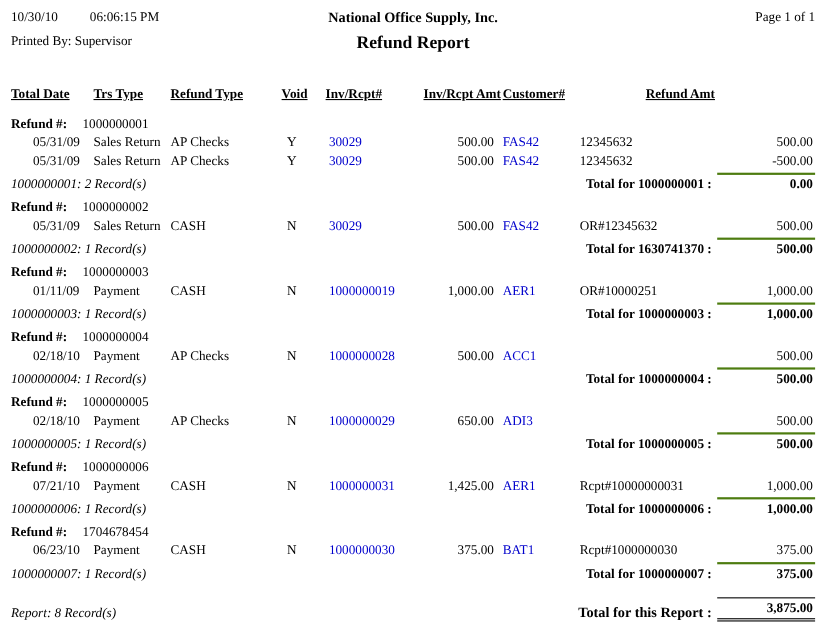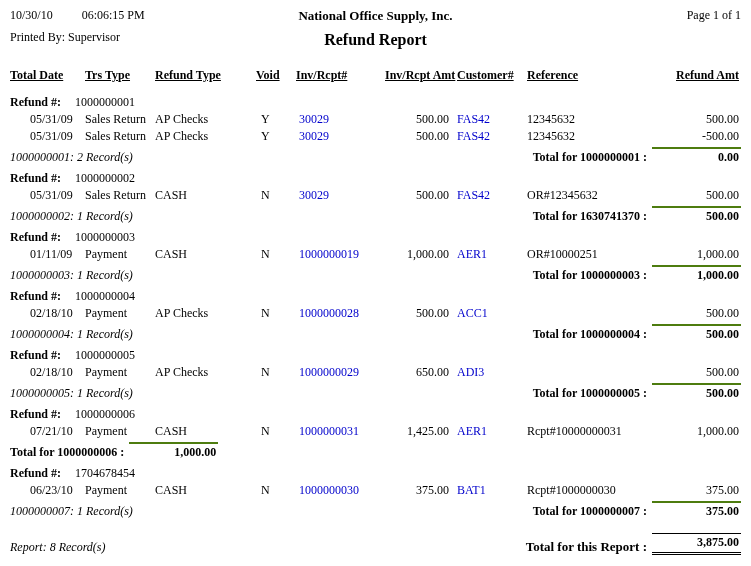--- a/index.html
+++ b/index.html
@@ -12,21 +12,21 @@
     font-size: 12px;
     overflow: hidden;
   }
   .page { padding: 8px 10px; }
 
   
   .top-header {
     display: grid;
     grid-template-columns: 215px 1fr 215px;
     align-items: start;
-    margin-bottom: 18px;
+    margin-bottom: 28px;
   }
   .time { margin-left: 26px; }
   .printed-by { margin-top: 7px; }
   .hdr-center { text-align: center; }
   .company { font-weight: bold; font-size: 13px; }
   .title { font-weight: bold; font-size: 16px; margin-top: 7px; }
   .hdr-right { text-align: right; }
 
   
   .grid-row {
@@ -86,21 +86,20 @@
   </div>
 
   <div class="grid-row header-row" id="col-headers">
       <div class="cell c1">Total Date</div>
       <div class="cell c2">Trs Type</div>
       <div class="cell c3">Refund Type</div>
       <div class="cell c4">Void</div>
       <div class="cell c5">Inv/Rcpt#</div>
       <div class="cell c6">Inv/Rcpt Amt</div>
       <div class="cell c7">Customer#</div>
-      <div class="cell c8">Reference</div>
       <div class="cell c9">Refund Amt</div>
     </div>
 
   <div id="report-body">
       <div class="group">
         <div class="group-header">
           <span class="gh-label">Refund #:</span>
           <span class="gh-value">1000000001</span>
         </div>
         <div class="grid-row detail-row">
@@ -229,20 +228,21 @@
           <div class="cell c2">Payment</div>
           <div class="cell c3">CASH</div>
           <div class="cell c4">N</div>
           <div class="cell c5 link">1000000031</div>
           <div class="cell c6">1,425.00</div>
           <div class="cell c7 link">AER1</div>
           <div class="cell c8">Rcpt#10000000031</div>
           <div class="cell c9">1,000.00</div>
         </div>
         <div class="total-row">
+          <span class="records">1000000006: 1 Record(s)</span>
           <span class="total-label">Total for 1000000006 :</span>
           <span class="total-amt">1,000.00</span>
         </div>
       </div>
       <div class="group">
         <div class="group-header">
           <span class="gh-label">Refund #:</span>
           <span class="gh-value">1704678454</span>
         </div>
         <div class="grid-row detail-row">

